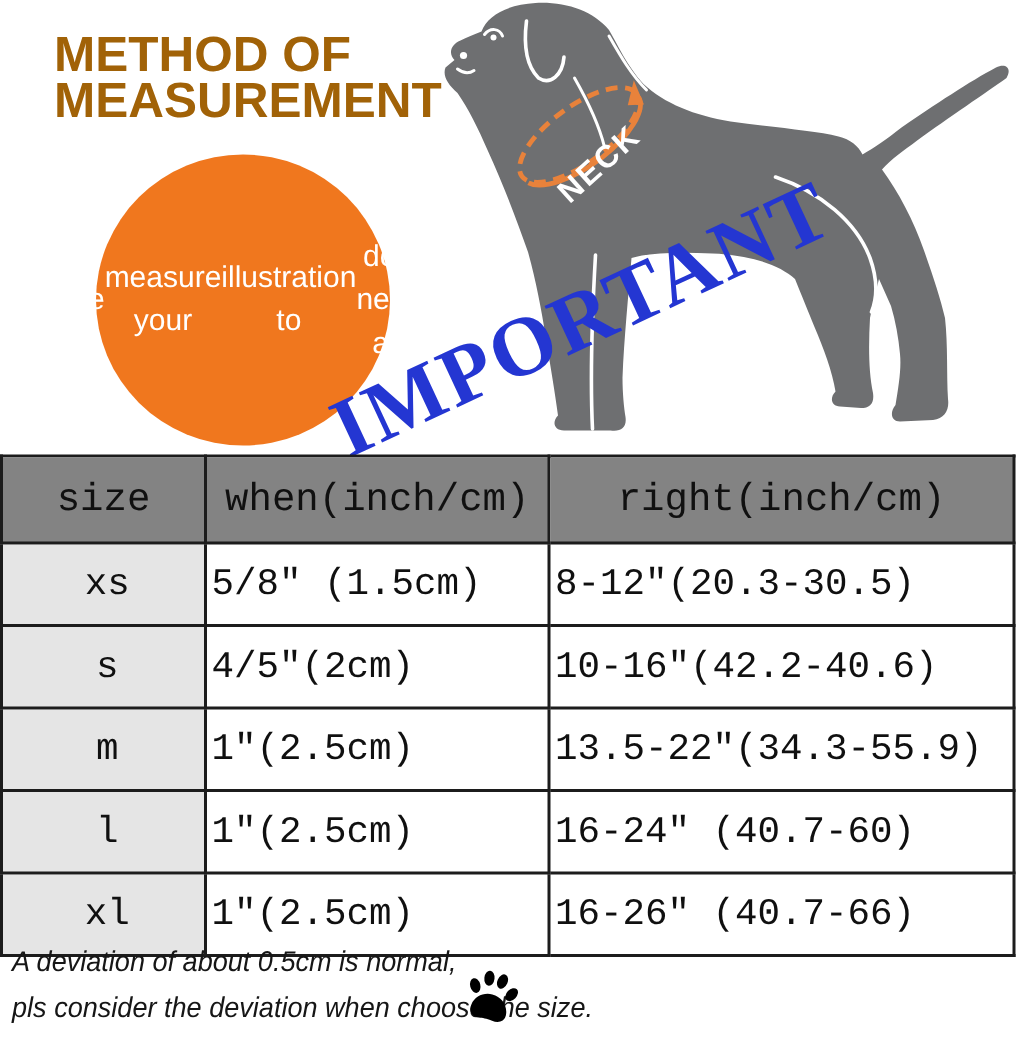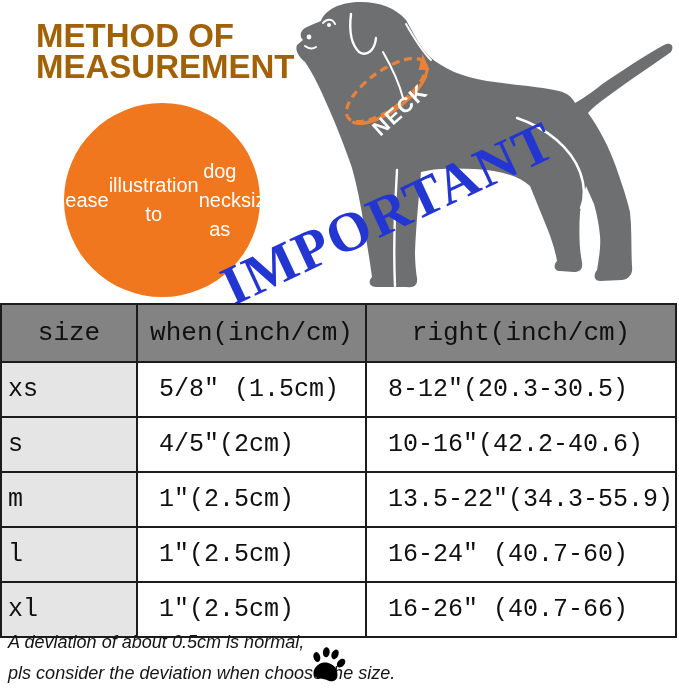--- a/index.html
+++ b/index.html
@@ -24,42 +24,43 @@
   .important{position:absolute;left:388px;top:213px;transform:translate(-50%,-50%) rotate(-25deg);
              font-family:"Liberation Serif","DejaVu Serif",serif;font-weight:bold;
              font-size:56px;color:#2436D2;letter-spacing:2px;white-space:nowrap;}
 
   
   #size-table{position:absolute;top:303px;left:0;width:677px;border-collapse:collapse;
               table-layout:fixed;color:#101010;
               font-family:"Liberation Mono","DejaVu Sans Mono",monospace;}
   #size-table th,#size-table td{border:2px solid #1c1c1c;white-space:nowrap;overflow:hidden;}
   #size-table th{height:54px;background:#838383;font-weight:normal;font-size:26px;text-align:center;}
-  #size-table td{height:51px;background:#fff;font-size:25px;text-align:left;padding-left:21px;}
-  #size-table td.size{background:#E5E5E5;padding-left:6px;}
+  #size-table td{height:51px;background:#fff;font-size:25px;text-align:left;padding-left:3px;}
+  #size-table td.size{background:#E5E5E5;text-align:center;padding-left:6px;}
   .col-size{width:136px;} .col-width{width:229px;}
 
   
   .footnote{position:absolute;left:8px;color:#161616;font-size:19px;font-style:italic;
             transform:scaleX(.95);transform-origin:left;}
   .fn1{top:631px;} .fn2{top:662px;}
   .paw{position:absolute;left:306px;top:644px;}
 </style>
 </head>
 <body>
 
 <div id="canvas">
 
   <div class="title">
     <div>METHOD OF</div>
     <div>MEASUREMENT</div>
   </div>
 
   <div class="bubble">
     <div>Please</div>
+    <div>measure your</div>
     <div>illustration to</div>
     <div>dog neck as</div>
     <div>size</div>
   </div>
 
   <svg class="dog" viewBox="0 0 400 300">
 
     <path fill="#6E6F71" d="
       M 24 40
       C 20 36 21 30 28 27

